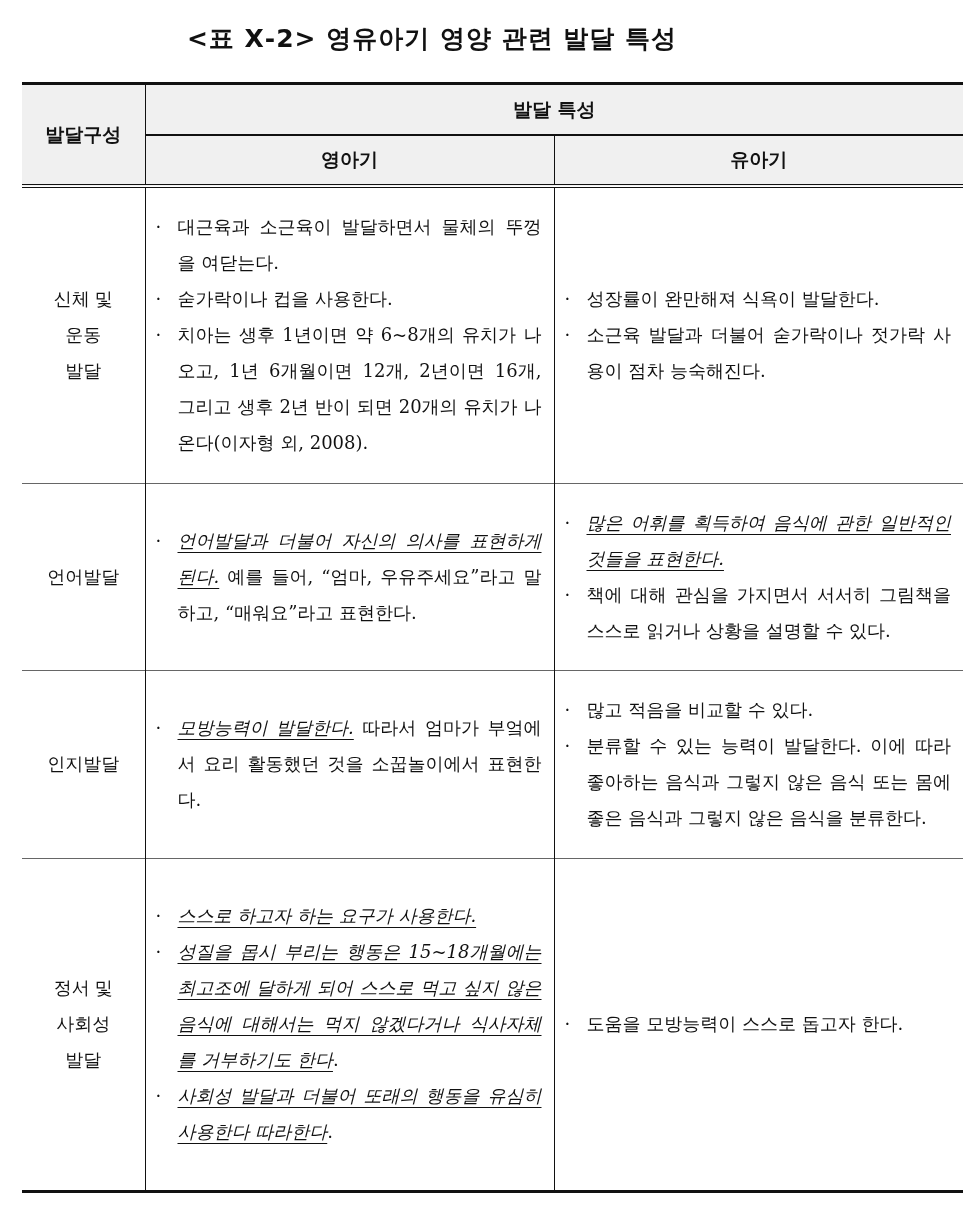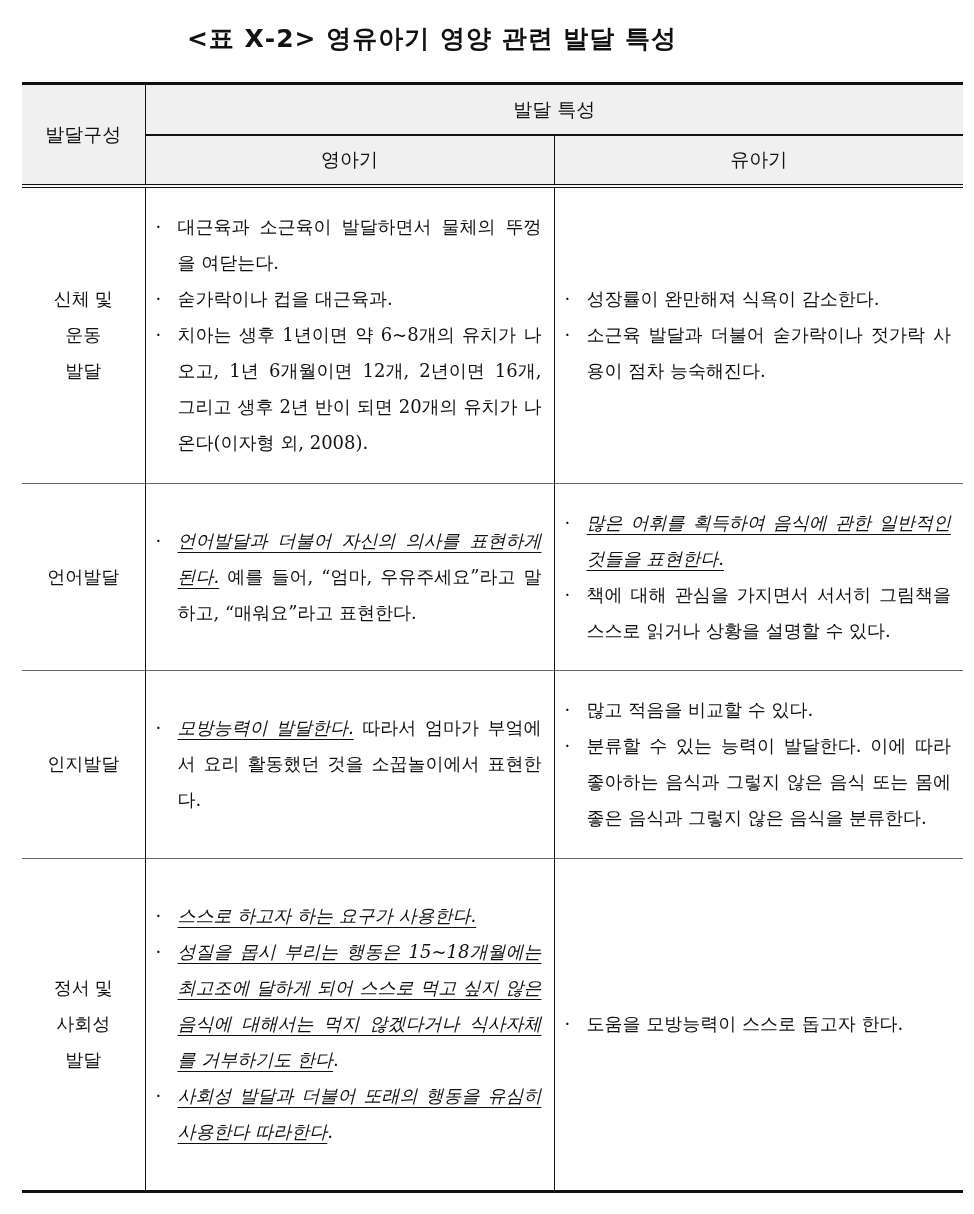--- a/index.html
+++ b/index.html
@@ -17,21 +17,21 @@
     position: absolute; left: 22px; top: 82px; width: 941px;
     border-collapse: collapse; table-layout: fixed;
     border-top: 3px solid #111; border-bottom: 3px solid #111;
   }
   table.main col.c0 { width: 123px; }
   table.main col.c1 { width: 409px; }
   table.main col.c2 { width: 409px; }
   th {
     background: #f0f0f0;
     font-family: "DejaVu Sans", "Liberation Sans", sans-serif;
-    font-weight: normal; font-size: 19px; text-align: center;
+    font-weight: bold; font-size: 19px; text-align: center;
     padding: 0;
   }
   th.top { height: 49px; border-bottom: 2px solid #111; }
   th.sub { height: 48px; margin-left: 32px; }
   th.left { border-right: 1.5px solid #111; }
   th.mid { border-right: 1px solid #111; }
   tr.sep td { border-top: 4px double #111; }
   td {
     vertical-align: middle; font-size: 18px; line-height: 36px;
     border-top: 1.5px solid #666;
@@ -70,25 +70,25 @@
   </thead>
   <tbody id="tbody">
       <tr class="sep" style="height: 297px;">
         <td class="cat">
           <div>신체 및</div>
           <div>운동</div>
           <div>발달</div>
         </td>
         <td class="body">
           <div class="item"><span class="bullet">·</span><span>대근육과 소근육이 발달하면서 물체의 뚜껑을 여닫는다.</span></div>
-          <div class="item"><span class="bullet">·</span><span>숟가락이나 컵을 대근육과.</span></div>
+          <div class="item"><span class="bullet">·</span><span>숟가락이나 컵을 사용한다.</span></div>
           <div class="item"><span class="bullet">·</span><span>치아는 생후 1년이면 약 6~8개의 유치가 나오고, 1년 6개월이면 12개, 2년이면 16개, 그리고 생후 2년 반이 되면 20개의 유치가 나온다(이자형 외, 2008).</span></div>
         </td>
         <td class="body last">
-          <div class="item"><span class="bullet">·</span><span>성장률이 완만해져 식욕이 감소한다.</span></div>
+          <div class="item"><span class="bullet">·</span><span>성장률이 완만해져 식욕이 발달한다.</span></div>
           <div class="item"><span class="bullet">·</span><span>소근육 발달과 더불어 숟가락이나 젓가락 사용이 점차 능숙해진다.</span></div>
         </td>
       </tr>
       <tr style="height: 187px;">
         <td class="cat">
           <div>언어발달</div>
         </td>
         <td class="body">
           <div class="item"><span class="bullet">·</span><span class="u">언어발달과 더불어 자신의 의사를 표현하게 된다.</span><span> 예를 들어, “엄마, 우유주세요”라고 말하고, “매워요”라고 표현한다.</span></div>
         </td>

